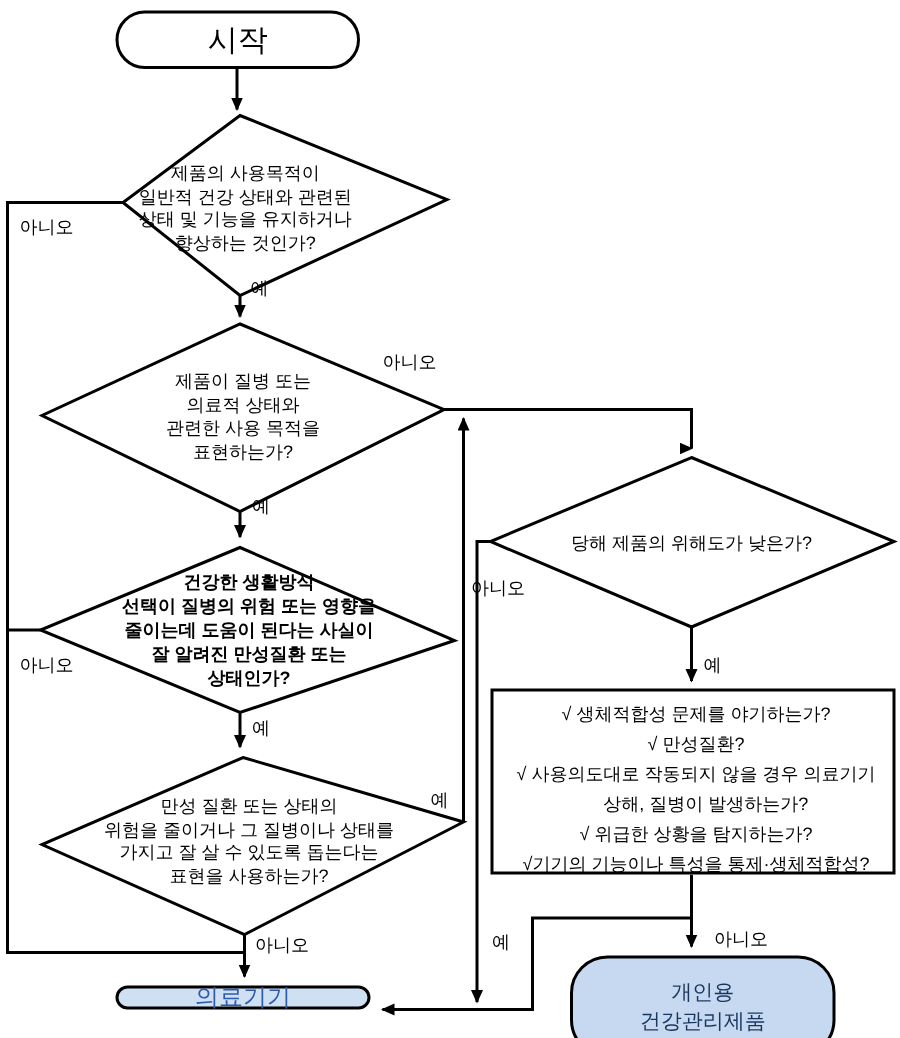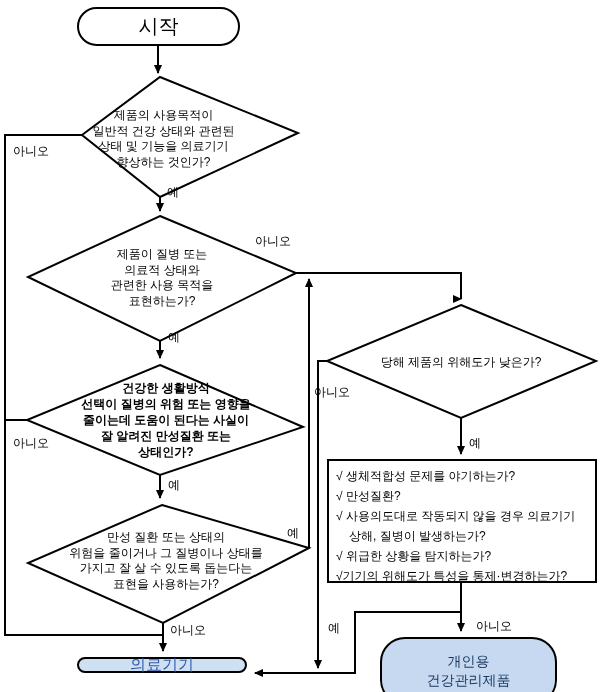--- a/index.html
+++ b/index.html
@@ -29,21 +29,21 @@
     left:380px;top:637px;width:177px;height:68px;border-radius:25px;
     border-width:2.5px;background:#c6d9f0;color:#17375E;font-size:14px;line-height:19px;
   }
   .criteria{
     position:absolute;left:327px;top:459px;width:270px;height:124px;
     box-sizing:border-box;border:2.5px solid #000;background:#fff;
     padding:5px 3px 0 7px;
   }
   .check-line{
     font-size:12px;line-height:20px;white-space:pre-line;
-    padding-left:13px;text-indent:-13px;
+    padding-left:13px;text-indent:-13px;text-align:center;
   }
 </style>
 </head>
 <body>
 
 <div class="stage">
 
   <svg width="600" height="692" viewBox="0 0 600 692">
     <defs>
       <marker id="arr" markerWidth="10" markerHeight="9" refX="8" refY="4" orient="auto" markerUnits="userSpaceOnUse">
@@ -71,21 +71,21 @@
       <polygon points="160,365 303,427 160,475 27,420"></polygon>
       <polygon points="162,505 309,548 163,623 28,563"></polygon>
       <polygon points="461,305 596,361 461,418 327,361"></polygon>
     </g>
   </svg>
 
   <div class="pill start">시작</div>
 
   <div class="txt" style="left:66px;top:97px;width:195px;height:84px;">제품의 사용목적이
 일반적 건강 상태와 관련된
-상태 및 기능을 의료기기
+상태 및 기능을 유지하거나
 향상하는 것인가?</div>
   <div class="txt" style="left:72px;top:236px;width:180px;height:84px;">제품이 질병 또는
 의료적 상태와
 관련한 사용 목적을
 표현하는가?</div>
   <div class="txt" style="left:28px;top:379px;width:276px;height:82px;line-height:16px;font-weight:bold;">건강한 생활방식
 선택이 질병의 위험 또는 영향을
 줄이는데 도움이 된다는 사실이
 잘 알려진 만성질환 또는
 상태인가?</div>
@@ -107,20 +107,20 @@
   <div class="edge-label" style="left:469px;top:435px;">예</div>
   <div class="edge-label" style="left:328px;top:620px;">예</div>
   <div class="edge-label" style="left:476px;top:618px;">아니오</div>
 
   <div class="criteria">
     <div class="check-line">√ 생체적합성 문제를 야기하는가?</div>
     <div class="check-line">√ 만성질환?</div>
     <div class="check-line">√ 사용의도대로 작동되지 않을 경우 의료기기
 상해, 질병이 발생하는가?</div>
     <div class="check-line">√ 위급한 상황을 탐지하는가?</div>
-    <div class="check-line">√기기의 위해도가 특성을 통제·변경하는가?</div>
+    <div class="check-line">√기기의 기능이나 특성을 통제·생체적합성?</div>
   </div>
 
   <div class="pill medical">의료기기</div>
   <div class="pill personal">개인용
 건강관리제품</div>
 
 </div>
 
 </body></html>

